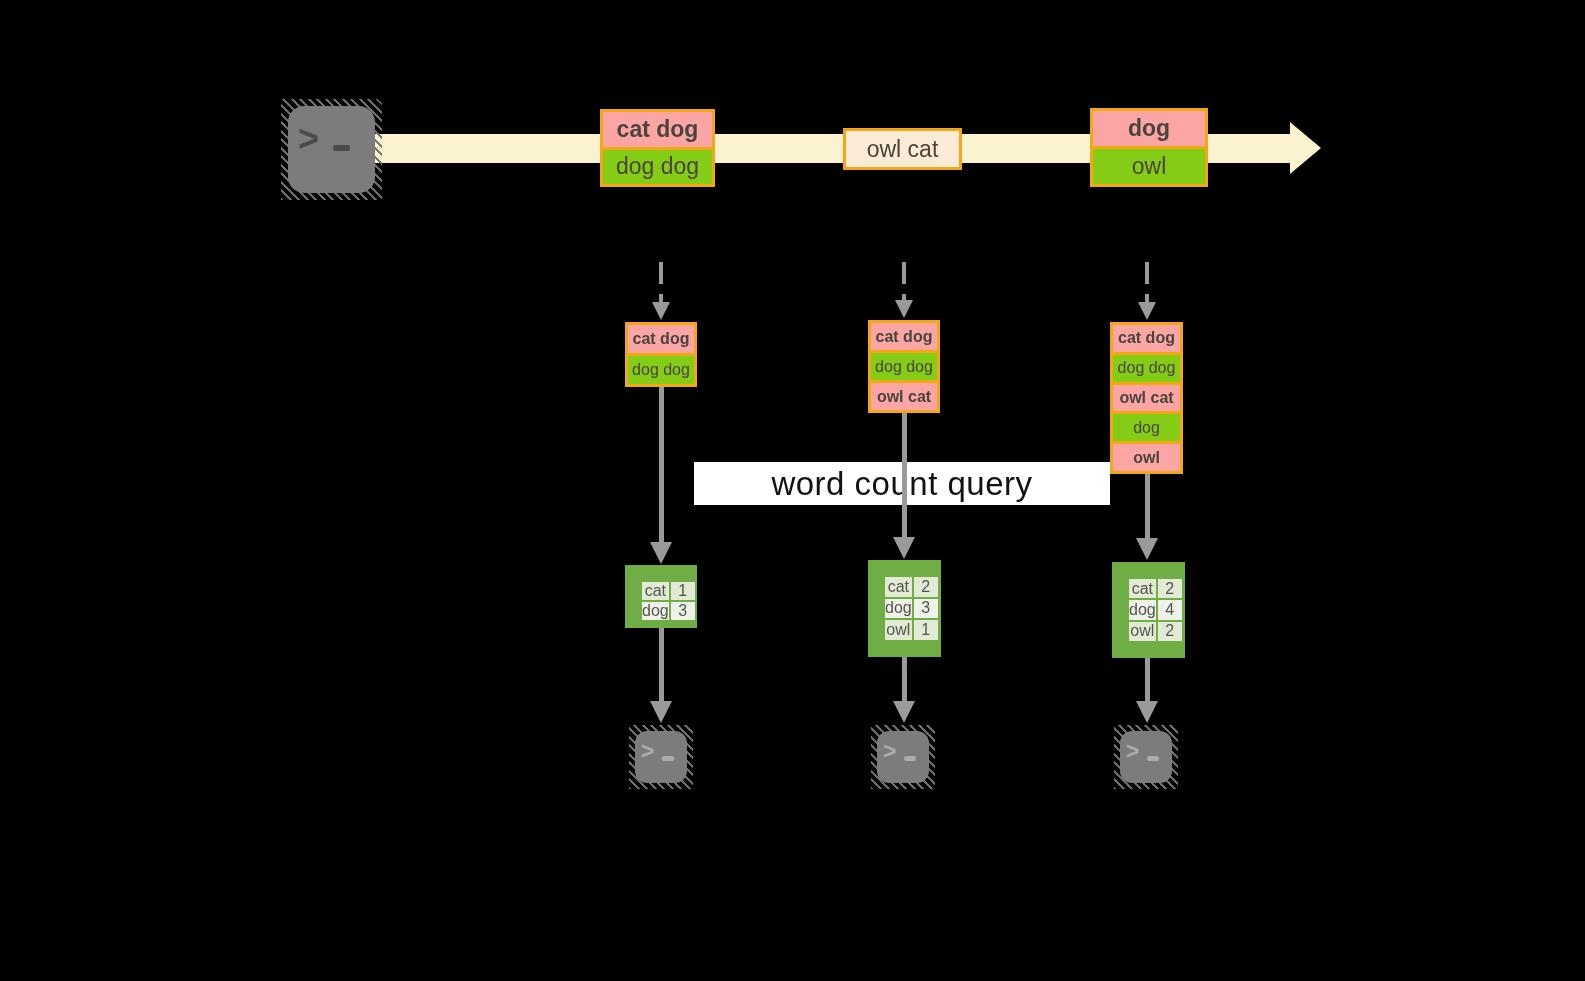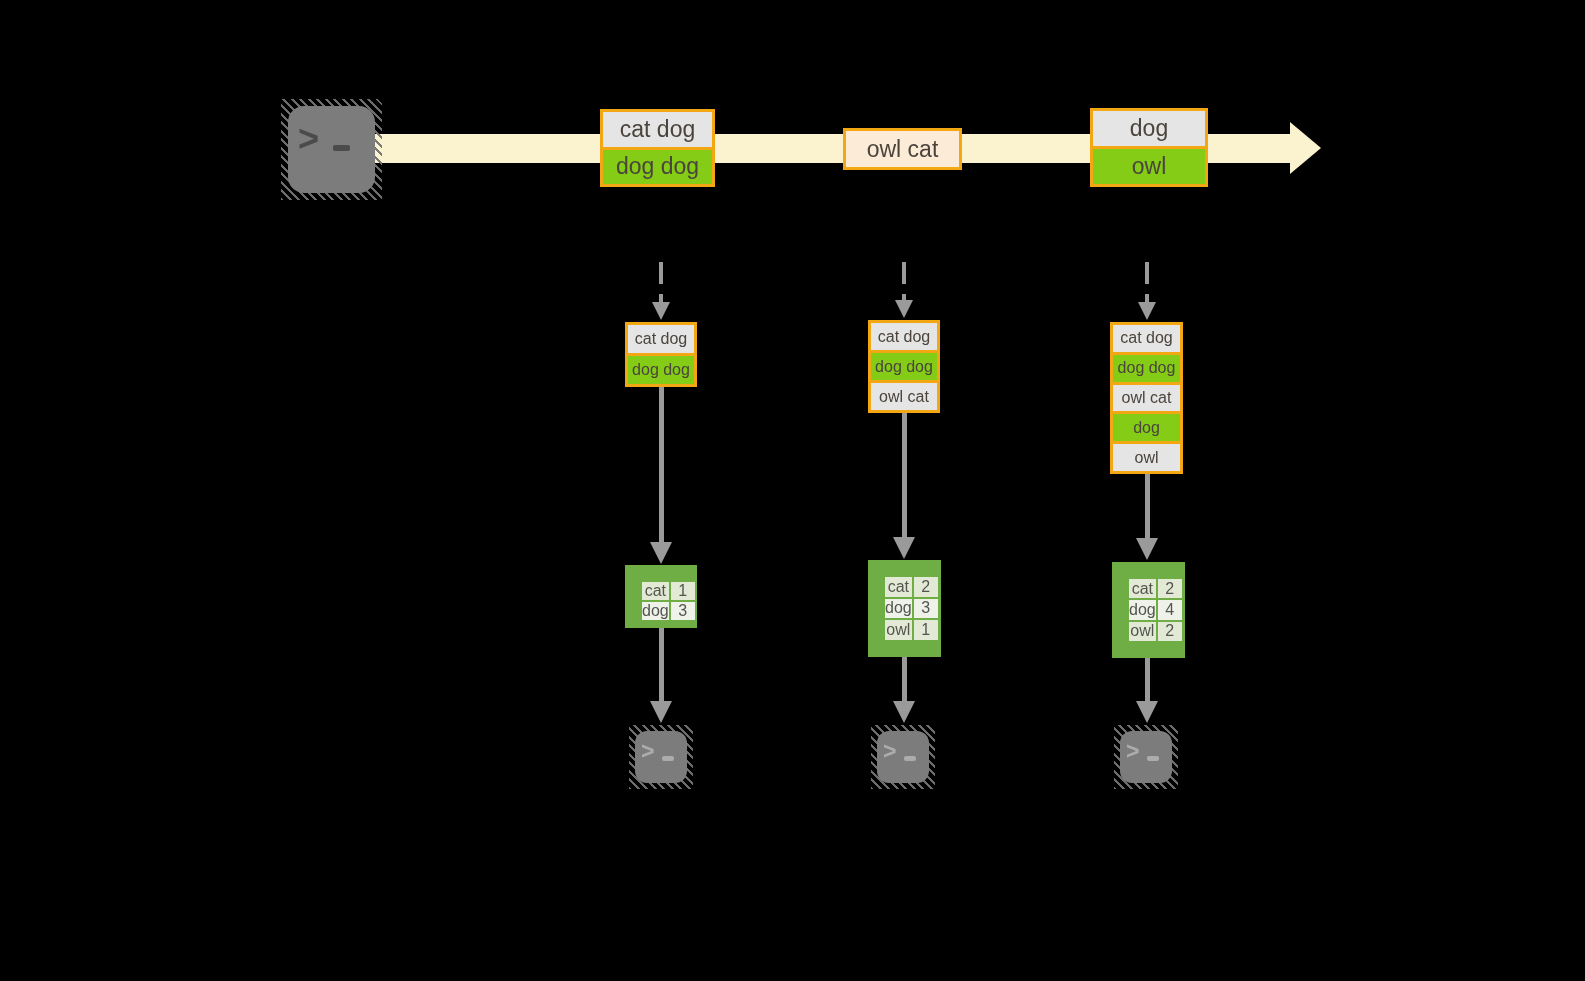--- a/index.html
+++ b/index.html
@@ -9,21 +9,21 @@
   
   .band{position:absolute;left:371px;top:134px;width:920px;height:29px;background:#FBF2CF;z-index:1;}
   .bandhead{position:absolute;left:1290px;top:122px;width:0;height:0;
             border-top:26px solid transparent;border-bottom:26px solid transparent;
             border-left:31px solid #FBF2CF;z-index:1;}
 
   
   .ebox{position:absolute;background:#F3A712;display:flex;flex-direction:column;
         padding:3px;gap:3px;box-sizing:border-box;}
   .ebox .row{flex:1;display:flex;align-items:center;justify-content:center;color:#4A443C;}
-  .fill-a{background:#e5e5e5;}
+  .fill-a{background:#fca5a5;font-weight:bold;}
   .fill-b{background:#84cc16;}
   .fill-c{background:#FCEBD6;}
   .event{z-index:2;font-size:23px;}
   .stackbox{z-index:4;font-size:16px;}
 
   
   .gtable{position:absolute;background:#6FAD45;display:grid;padding:17px;gap:2px;
           box-sizing:border-box;grid-template-columns:1fr 24px;z-index:4;}
   .gcell{display:flex;align-items:center;justify-content:center;color:#555550;font-size:16px;}
   .g-a{background:#E2EAD6;}
@@ -95,20 +95,21 @@
     <div class="row fill-a">owl cat</div>
   </div>
   <div class="ebox stackbox" style="left:1110px;top:322px;width:73px;height:152px;">
     <div class="row fill-a">cat dog</div>
     <div class="row fill-b">dog dog</div>
     <div class="row fill-a">owl cat</div>
     <div class="row fill-b">dog</div>
     <div class="row fill-a">owl</div>
   </div>
 
+  <div class="querybox">word count query</div>
 
   <div class="vline" style="left:659px;top:386px;height:156px;"></div>
   <div class="vhead" style="left:650px;top:542px;"></div>
   <div class="vline" style="left:902px;top:411px;height:126px;"></div>
   <div class="vhead" style="left:893px;top:537px;"></div>
   <div class="vline" style="left:1145px;top:473px;height:65px;"></div>
   <div class="vhead" style="left:1136px;top:538px;"></div>
 
   <div class="gtable" style="left:625px;top:565px;width:72px;height:63px;">
     <div class="gcell g-a">cat</div>

